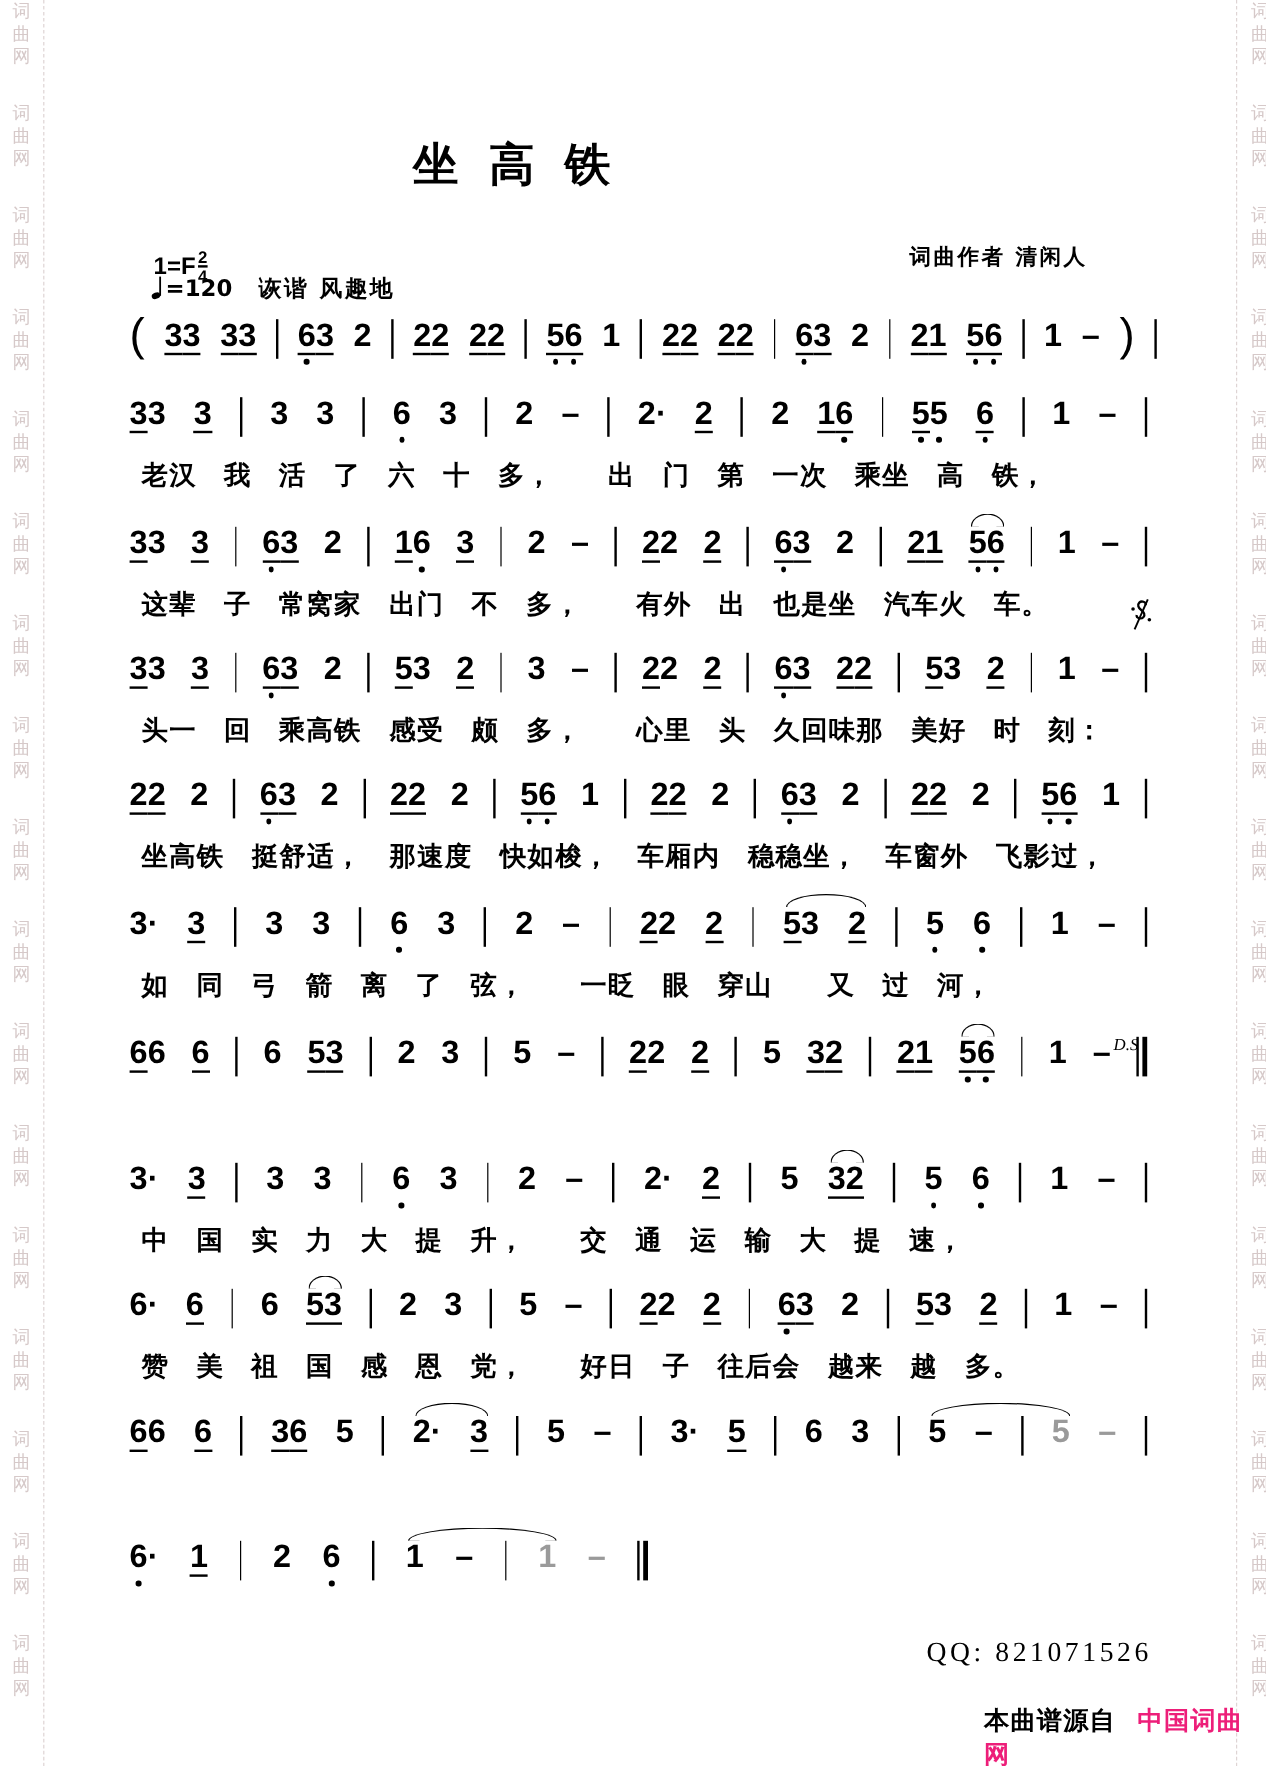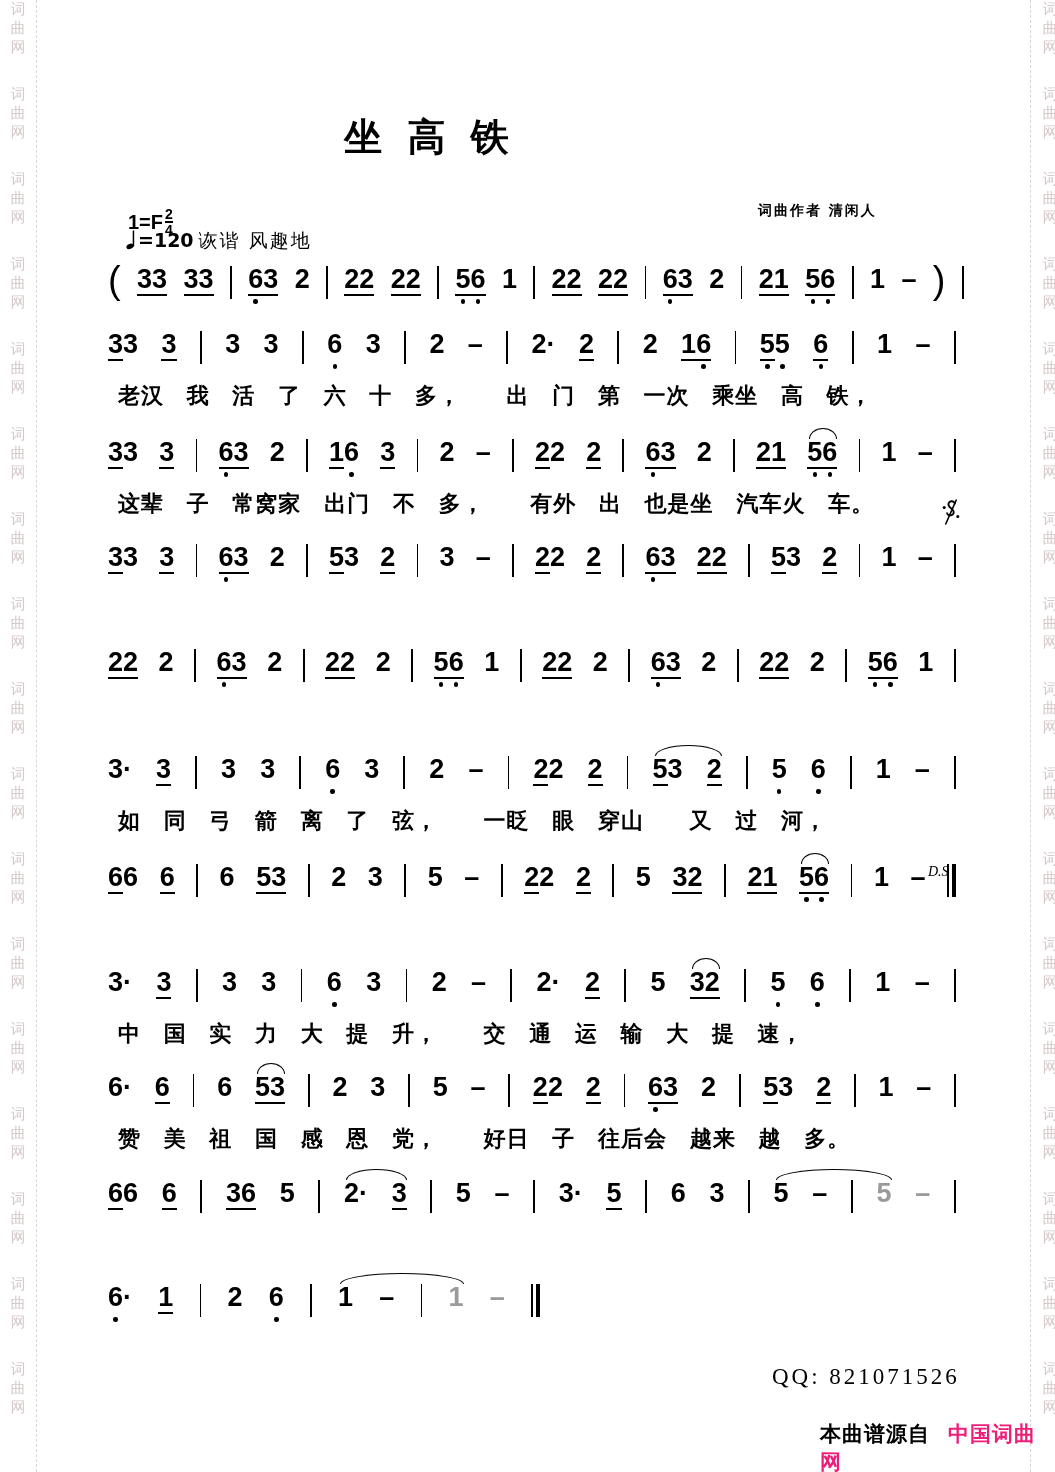--- a/index.html
+++ b/index.html
@@ -13,23 +13,23 @@
   .wm-dash{position:absolute;top:0;height:1472px;width:0;border-left:1px dashed #ded4d4;}
   .wm-dash-left{left:36px;}
   .wm-dash-right{left:1030px;}
   
   .title{position:absolute;top:112px;left:0;width:859px;text-align:center;margin:0;
          font-family:"DejaVu Serif","Liberation Serif",serif;font-size:38px;font-weight:bold;letter-spacing:6px;}
   .keyrow{position:absolute;top:192px;left:128px;font-size:20px;font-weight:bold;font-family:"Liberation Sans",sans-serif;margin-top:16px;}
   .frac{display:inline-block;vertical-align:-6px;margin-left:2px;text-align:center;font-size:14px;line-height:12px;font-weight:bold;}
   .frac .fbar{display:block;height:1.6px;background:#000;margin:1px 0;}
   .temporow{position:absolute;top:228px;left:126px;font-size:19px;font-weight:bold;}
-  .temporow .mood{font-weight:normal;margin-left:5px;letter-spacing:2px;}
+  .temporow .mood{font-weight:bold;margin-left:22px;letter-spacing:2px;}
   .temporow svg{vertical-align:-3px;margin-right:2px;}
-  .credit{position:absolute;top:202px;left:758px;font-size:14px;font-weight:bold;letter-spacing:2px;}
+  .credit{position:absolute;top:202px;left:758px;font-size:18px;font-weight:bold;letter-spacing:2px;}
   
   .sys{position:absolute;left:108px;}
   .notes{position:relative;display:flex;justify-content:space-between;align-items:flex-start;height:46px;}
   .lyr{position:absolute;left:10px;top:50px;font-size:22px;font-weight:bold;white-space:pre;word-spacing:14px;letter-spacing:1px;}
   .tk{display:inline-flex;align-items:flex-start;}
   .gl{display:inline-flex;flex-direction:column;align-items:center;}
   .gl .ch{font-family:"Liberation Sans","DejaVu Sans",sans-serif;font-size:27px;font-weight:bold;line-height:27px;}
   .gl .ul{height:2.2px;background:#000;width:100%;margin-top:1px;visibility:hidden;}
   .gl .lo{width:4.5px;height:4.5px;border-radius:50%;background:#000;margin-top:3px;visibility:hidden;}
   .gl.has-ul .ul{visibility:visible;}
@@ -920,20 +920,21 @@
             <span class="gl">
               <span class="ch">–</span>
               <span class="ul"></span>
               <span class="lo"></span>
             </span>
           </span>
           <span class="tk">
             <span class="tk-bar"></span>
           </span>
         </div>
+        <div class="lyr">头一 回 乘高铁　感受 颇 多，　 心里 头 久回味那 美好 时 刻：</div>
       </div>
       <div class="sys" style="top: 649px; width: 848px;">
         <div class="notes">
           <span class="tk">
             <span class="gl has-ul">
               <span class="ch">2</span>
               <span class="ul"></span>
               <span class="lo"></span>
             </span>
             <span class="gl has-ul">
@@ -1100,20 +1101,21 @@
             <span class="gl">
               <span class="ch">1</span>
               <span class="ul"></span>
               <span class="lo"></span>
             </span>
           </span>
           <span class="tk">
             <span class="tk-bar"></span>
           </span>
         </div>
+        <div class="lyr">坐高铁　挺舒适， 那速度　快如梭， 车厢内　稳稳坐， 车窗外　飞影过，</div>
       </div>
       <div class="sys" style="top: 756px; width: 848px;">
         <div class="notes">
           <span class="tk">
             <span class="gl">
               <span class="ch">3</span>
               <span class="ul"></span>
               <span class="lo"></span>
             </span>
             <span class="gl">

